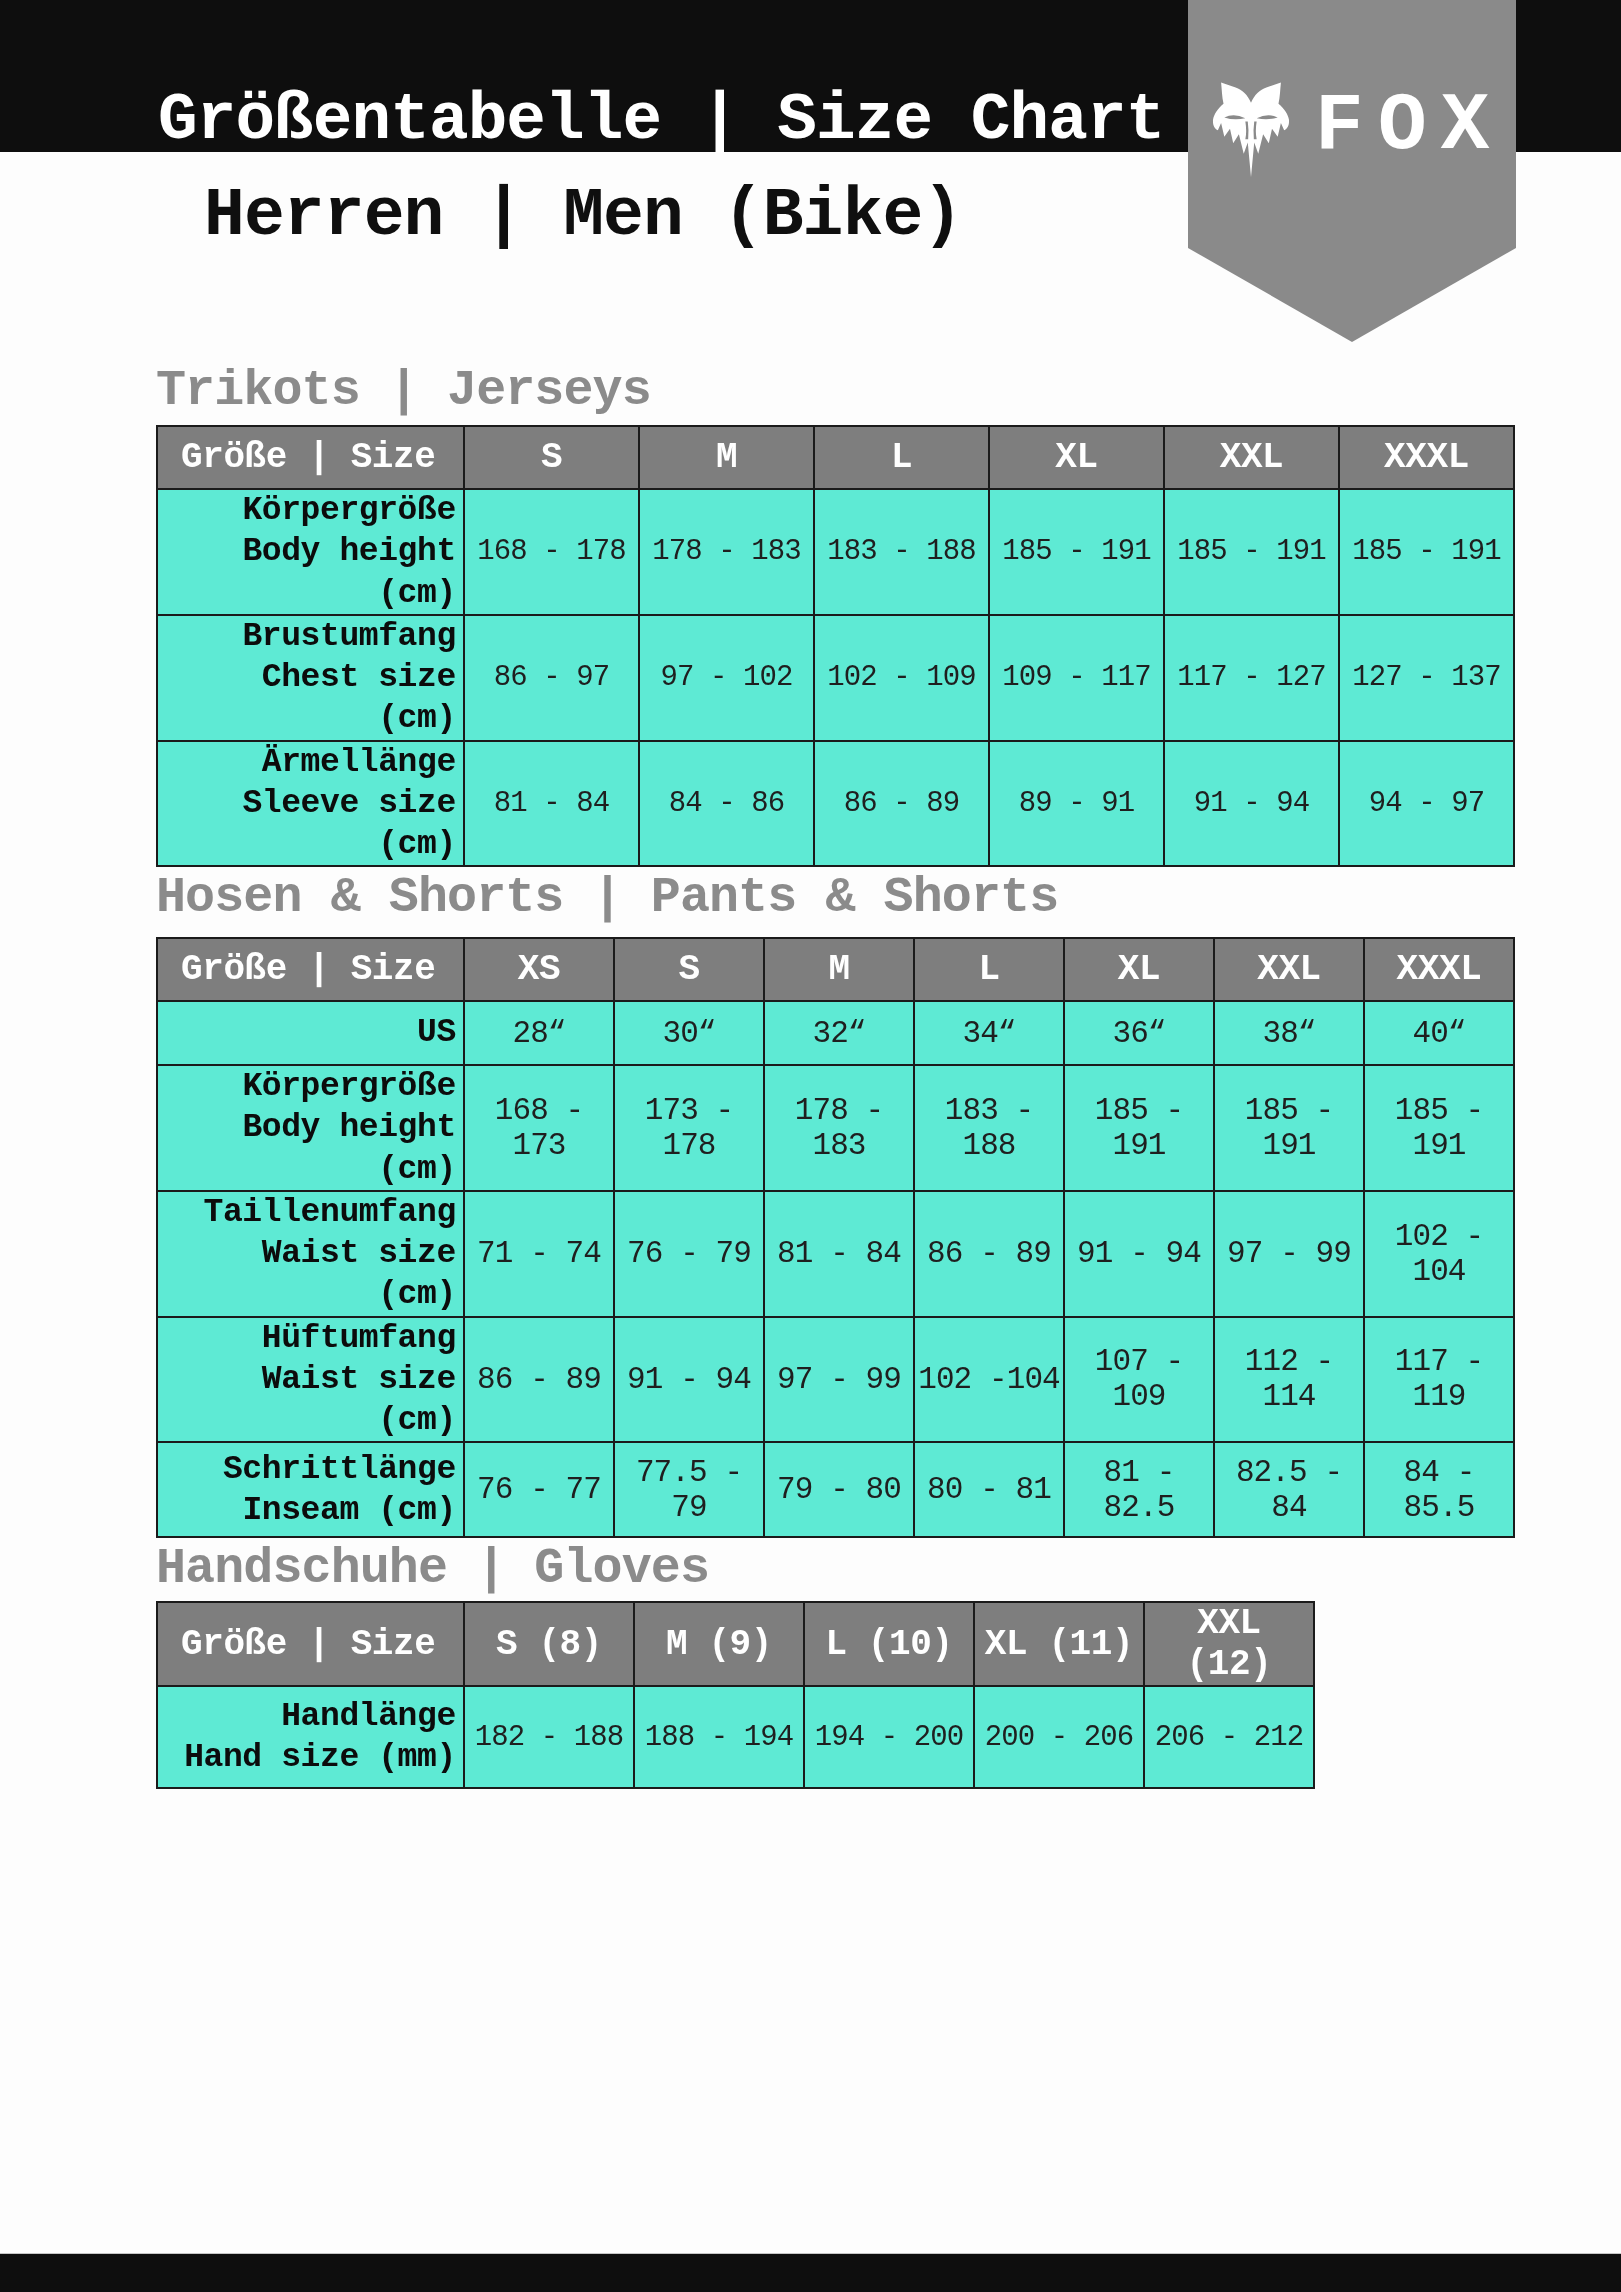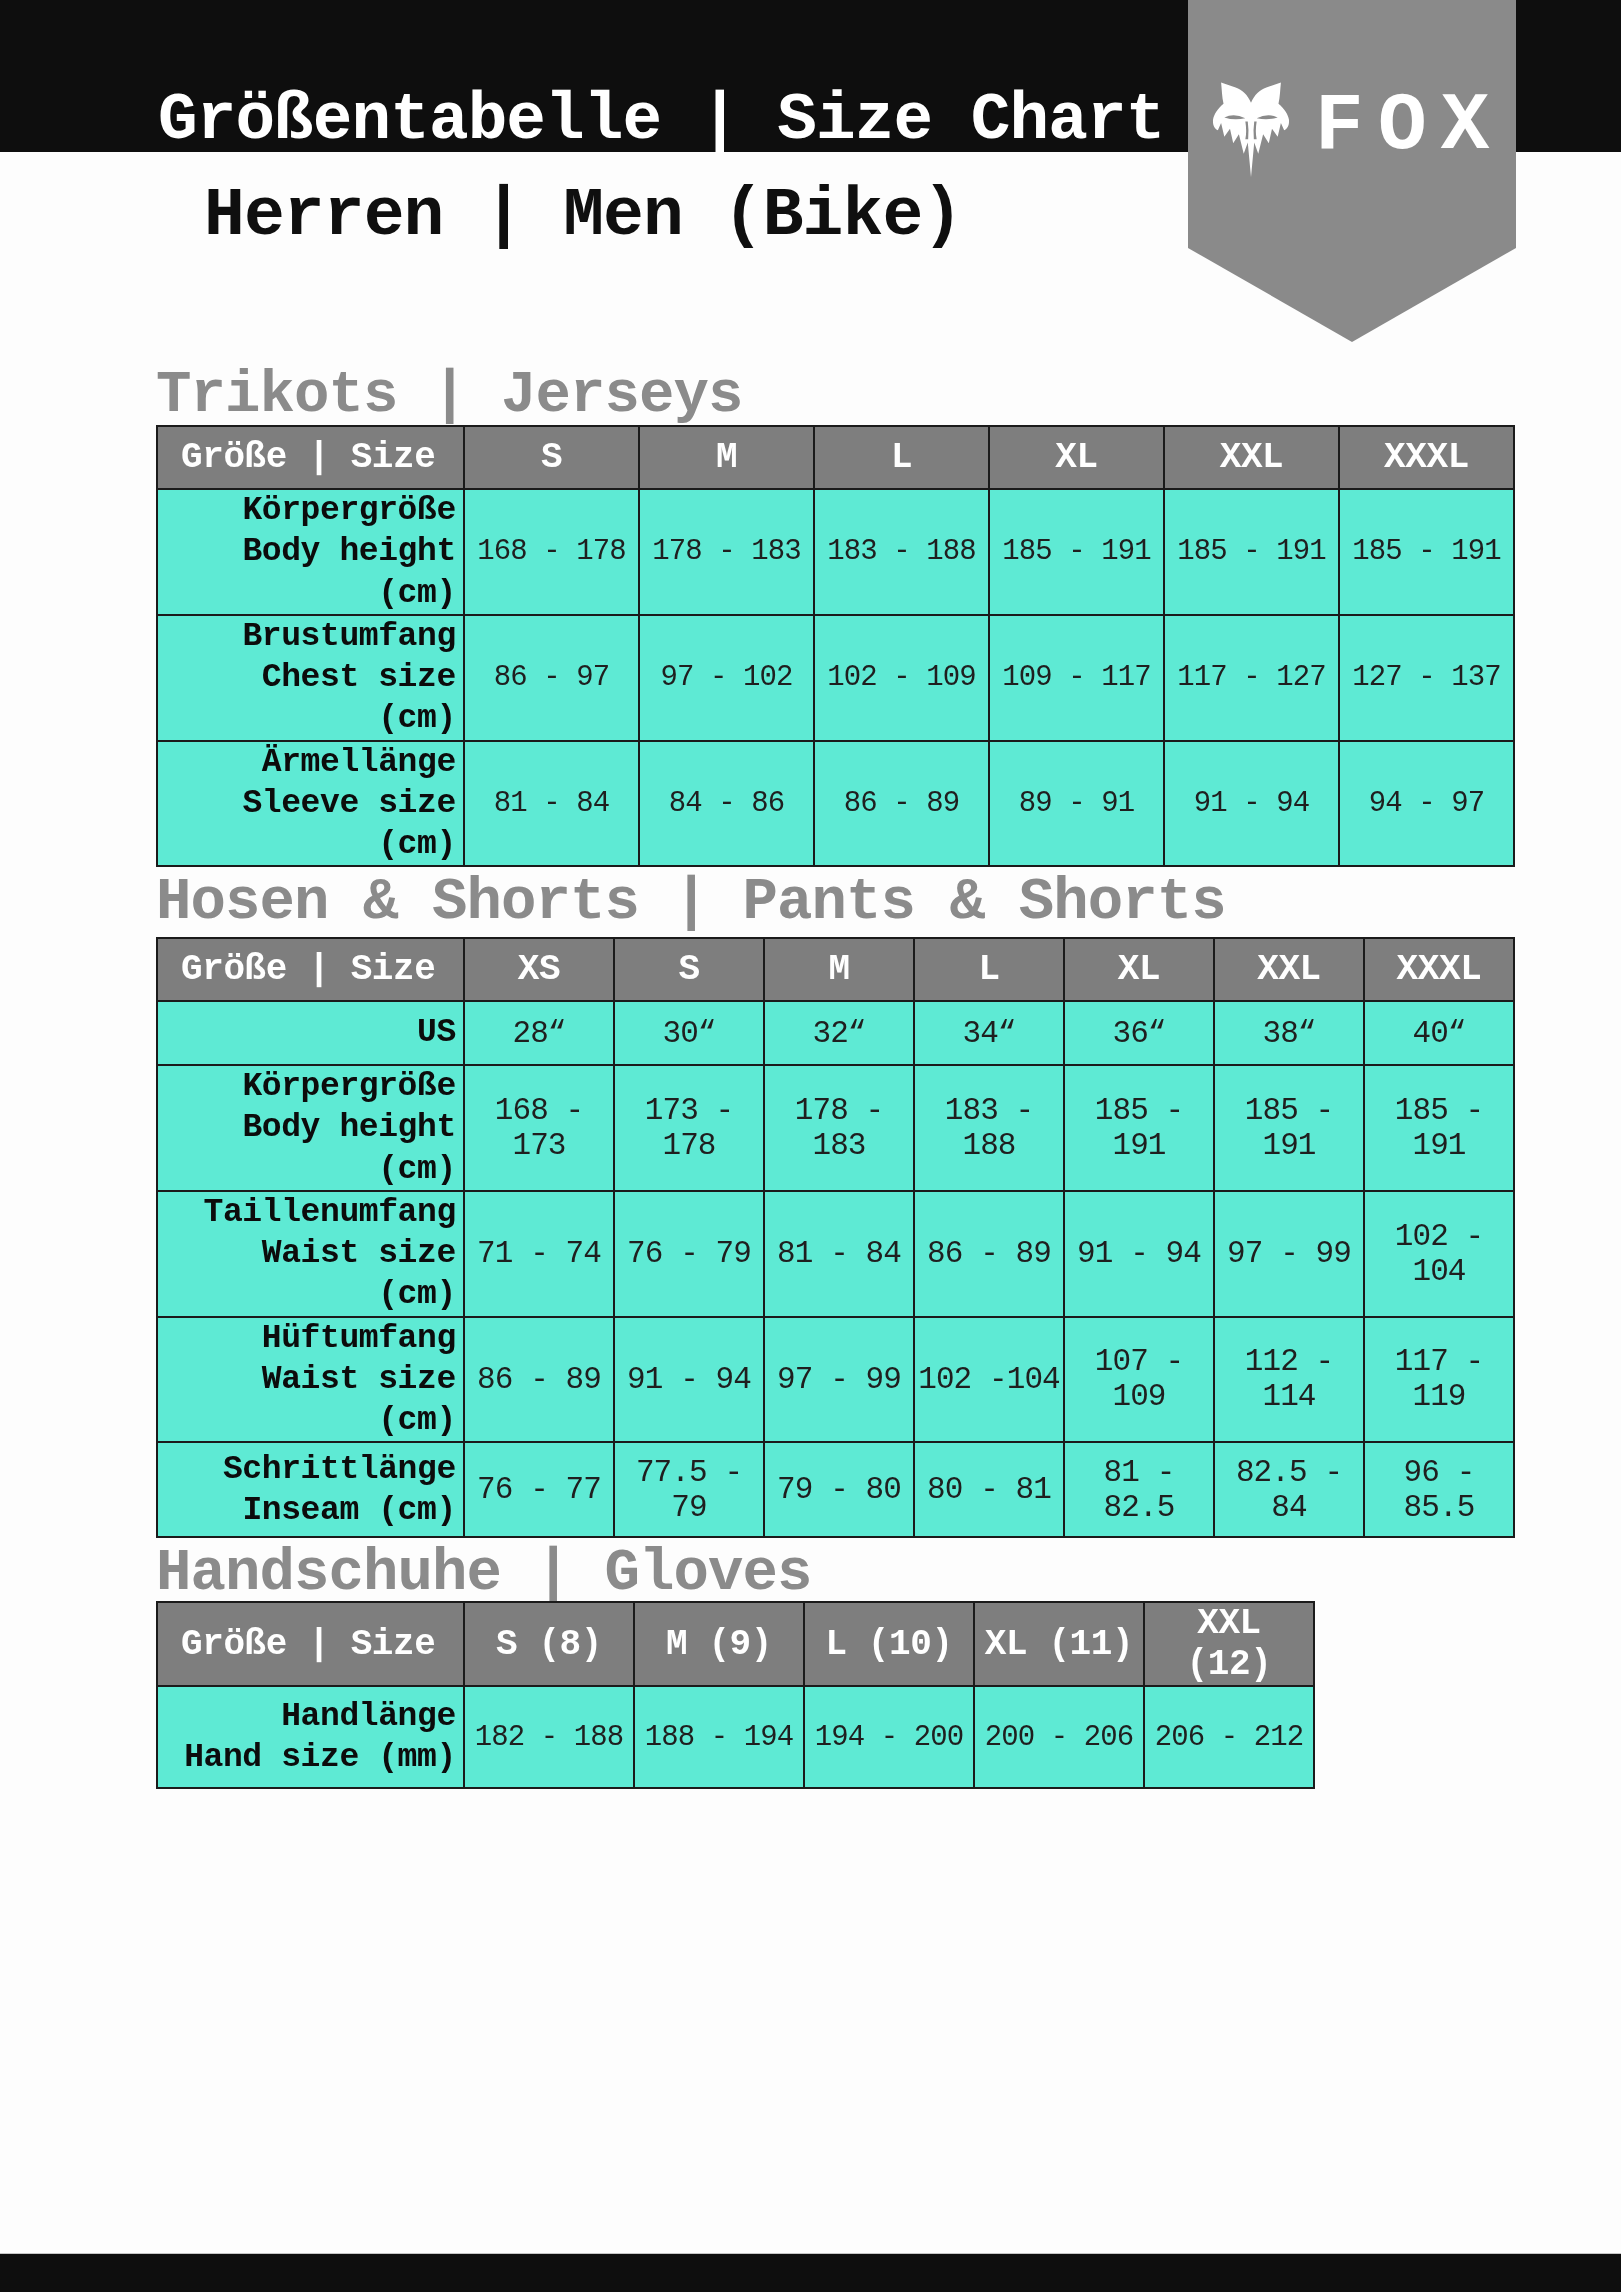--- a/index.html
+++ b/index.html
@@ -31,21 +31,21 @@
     z-index:4;
   }
   .fox-icon { position:absolute; left:21.5px; top:81px; width:82px; height:97px; }
   .fox-word {
     position:absolute; left:127px; top:86px;
     color:#ffffff; font-size:81px; font-weight:bold; letter-spacing:14.3px;
     line-height:1;
   }
   .section-title {
     position:absolute; left:156px;
-    color:var(--title-gray,#8b8b8b); font-size:59px; font-weight:bold;
+    color:var(--title-gray,#8b8b8b); font-size:50px; font-weight:bold;
     letter-spacing:-0.9px; white-space:nowrap;
   }
   .tbl-wrap { position:absolute; left:156px; }
   table { border-collapse:collapse; table-layout:fixed; background:#5eead4; }
   th, td { border:2.7px solid var(--border-black,#1b1b1b); overflow:hidden; }
   thead th {
     background:var(--header-gray,#7e7e7e); color:#ffffff;
     font-weight:bold; font-size:36px; text-align:center; letter-spacing:-0.4px;
   }
   thead th.corner { text-align:left; padding-left:23px; }
@@ -211,21 +211,21 @@
             <td class="value">117 - 119</td>
           </tr>
           <tr style="height: 95px;">
             <td class="label"><span>Schrittlänge</span><br><span>Inseam (cm)</span></td>
             <td class="value">76 - 77</td>
             <td class="value">77.5 - 79</td>
             <td class="value">79 - 80</td>
             <td class="value">80 - 81</td>
             <td class="value">81 - 82.5</td>
             <td class="value">82.5 - 84</td>
-            <td class="value">96 - 85.5</td>
+            <td class="value">84 - 85.5</td>
           </tr>
         </tbody>
       </table>
     </div>
 
   <div class="section-title" style="top:1540px">Handschuhe | Gloves</div>
   <div class="tbl-wrap" style="top:1601px">
       <table style="width: 1158px;">
         <colgroup>
           <col style="width: 307px;">

